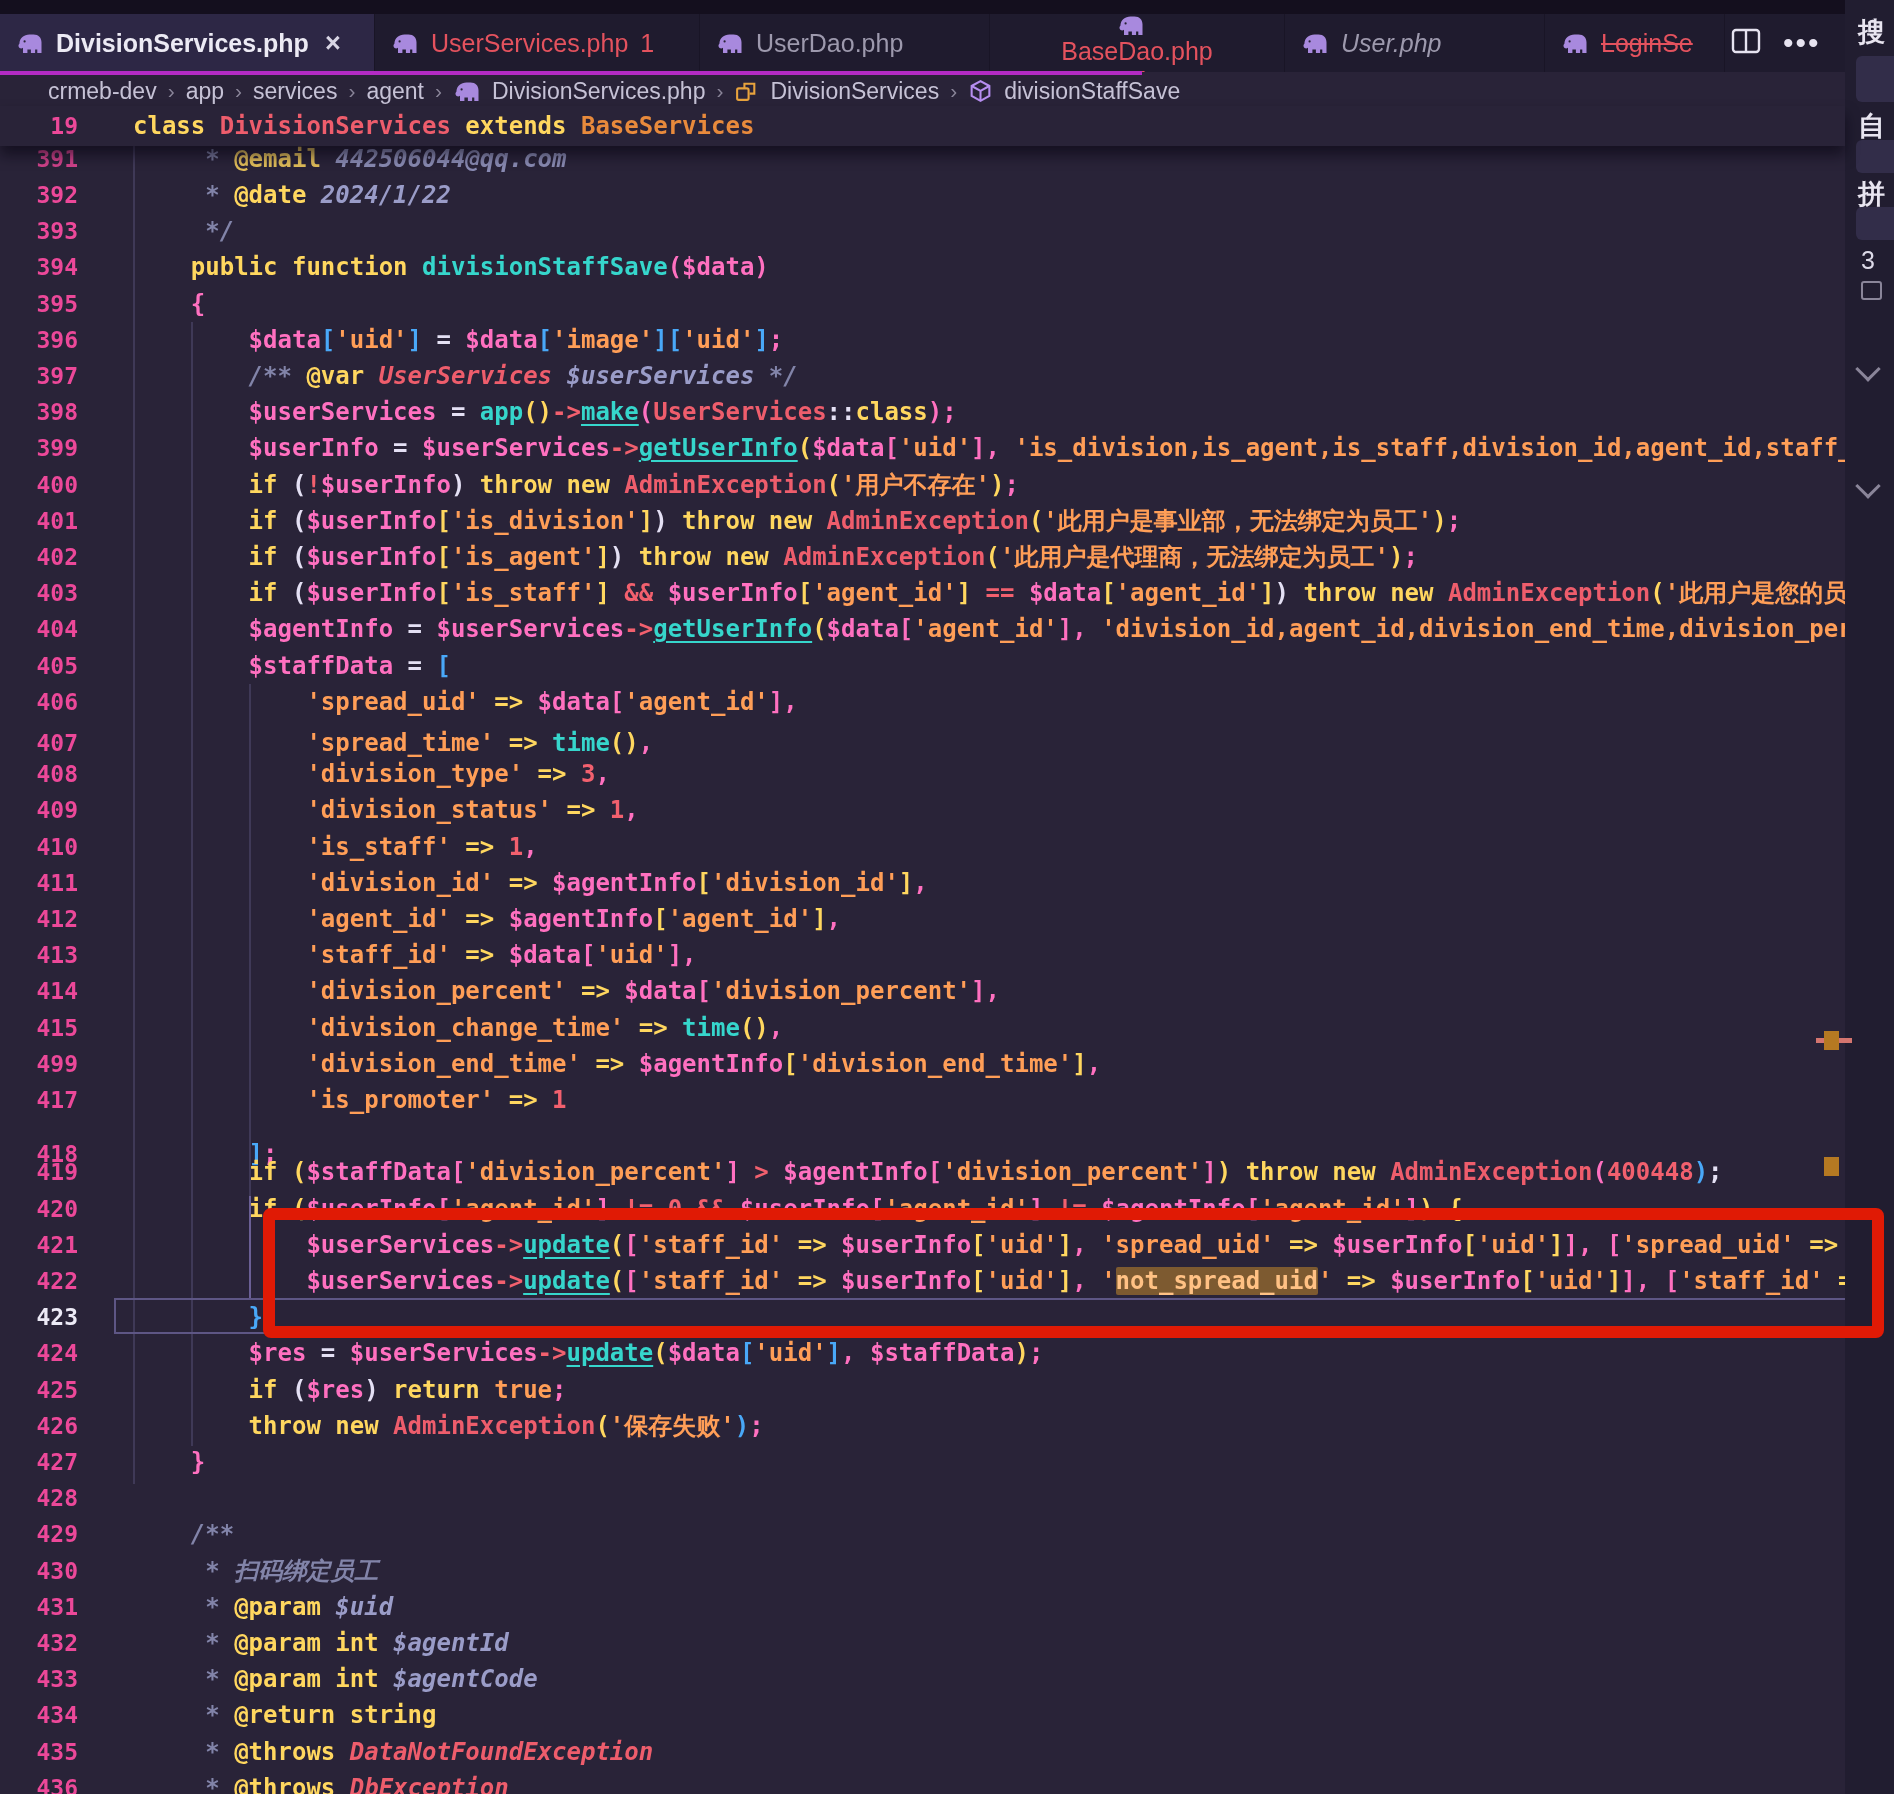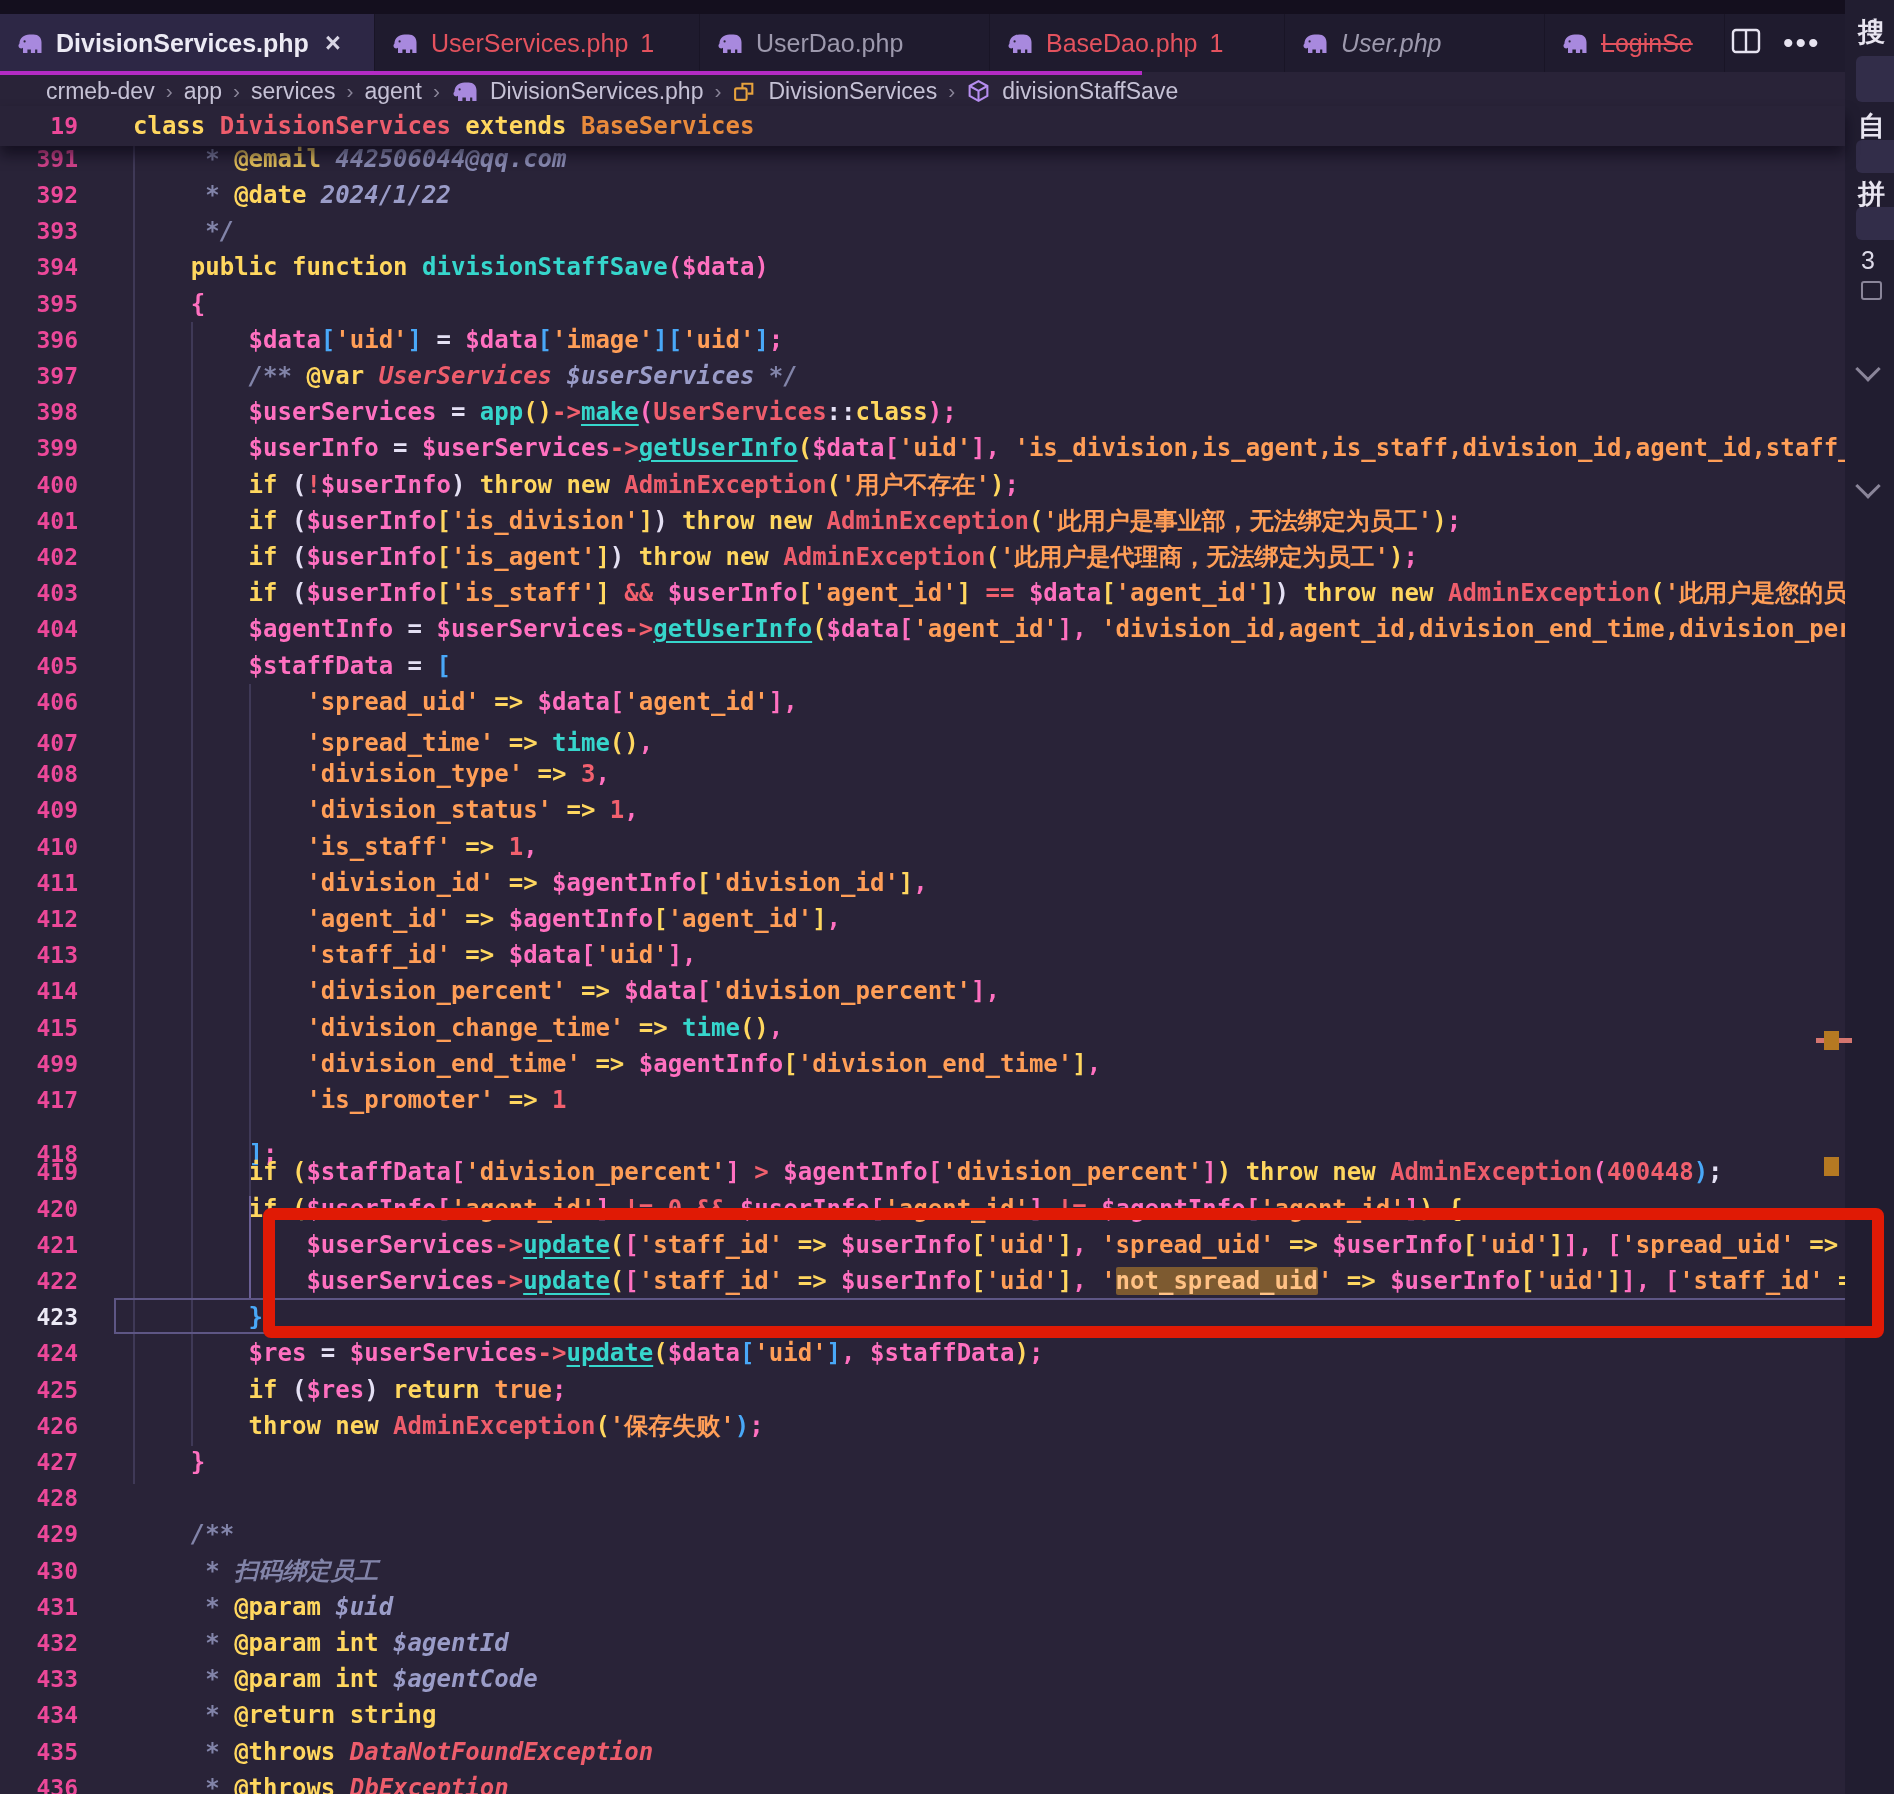--- a/index.html
+++ b/index.html
@@ -16,21 +16,21 @@
   .tab.preview{font-style:italic;}
   .tab.deleted{color:#e4525e;}
   .tab.deleted .tlabel{text-decoration:line-through;}
   .tab .badge{margin-left:12px;}
   .tab .close{margin-left:16px;color:#d8d5e4;font-size:27px;}
   #tab-accent{position:absolute;left:0;top:71px;width:1142px;height:4px;background:#b32bc4;z-index:5;}
   #editor-actions{position:absolute;left:1725px;top:14px;height:58px;display:flex;align-items:center;gap:22px;padding-left:6px;}
   #dots-icon{color:#e6e3f0;font-size:30px;letter-spacing:2px;line-height:30px;}
   
   #breadcrumb{position:absolute;left:0;top:76px;width:1820px;height:30px;display:flex;align-items:center;
-              padding-left:20px;font-size:23px;color:#c6c2d6;gap:11px;white-space:nowrap;margin-left:26px;}
+              padding-left:48px;font-size:23px;color:#c6c2d6;gap:11px;white-space:nowrap;}
   .bc-item{flex:none;}
   .bc-sep{color:#8a8599;font-size:21px;flex:none;}
   .bc-ic{flex:none;display:flex;align-items:center;}
   #bc-overflow{position:absolute;left:1848px;top:83px;width:14px;height:14px;
                border-right:3px solid #cfcbe0;border-bottom:3px solid #cfcbe0;transform:rotate(-45deg);}
   
   .mono{font-family:"DejaVu Sans Mono",monospace;font-weight:600;}
   #sticky{position:absolute;left:0;top:106px;width:1845px;height:40px;background:#292338;z-index:20;
           box-shadow:0 9px 14px rgba(8,5,18,.6);}
   #sticky .srow{position:relative;height:40px;line-height:40px;}
@@ -90,21 +90,21 @@
       <span class="tlabel">UserServices.php</span>
       <span class="badge">1</span>
     </div>
     <div class="tab normal" style="width: 290px;">
       <svg class="phpicon" width="28" height="23" viewBox="0 0 28 23">
    <path fill="#a889de" d="M7 21v-5.2c-1.6 1.4-3.9.6-4.4-1.3-.3-1.2.1-2.1.8-2.8C3.6 6 8 2.5 13.5 2.5h4c5 0 8 3.2 8 7.8V21h-4.2v-3.6h-2.2V21h-4.2v-3.6h-3.5V21z"></path>
    <circle fill="#292338" cx="8.6" cy="9.4" r="1.1"></circle>
       </svg>
       <span class="tlabel">UserDao.php</span>
     </div>
-    <div class="tab modified" style="width: 295px;">
+    <div class="tab modified" style="width: 295px; flex-direction: column;">
       <svg class="phpicon" width="28" height="23" viewBox="0 0 28 23">
    <path fill="#a889de" d="M7 21v-5.2c-1.6 1.4-3.9.6-4.4-1.3-.3-1.2.1-2.1.8-2.8C3.6 6 8 2.5 13.5 2.5h4c5 0 8 3.2 8 7.8V21h-4.2v-3.6h-2.2V21h-4.2v-3.6h-3.5V21z"></path>
    <circle fill="#292338" cx="8.6" cy="9.4" r="1.1"></circle>
       </svg>
       <span class="tlabel">BaseDao.php</span>
       <span class="badge">1</span>
     </div>
     <div class="tab preview" style="width: 260px;">
       <svg class="phpicon" width="28" height="23" viewBox="0 0 28 23">
    <path fill="#a889de" d="M7 21v-5.2c-1.6 1.4-3.9.6-4.4-1.3-.3-1.2.1-2.1.8-2.8C3.6 6 8 2.5 13.5 2.5h4c5 0 8 3.2 8 7.8V21h-4.2v-3.6h-2.2V21h-4.2v-3.6h-3.5V21z"></path>

